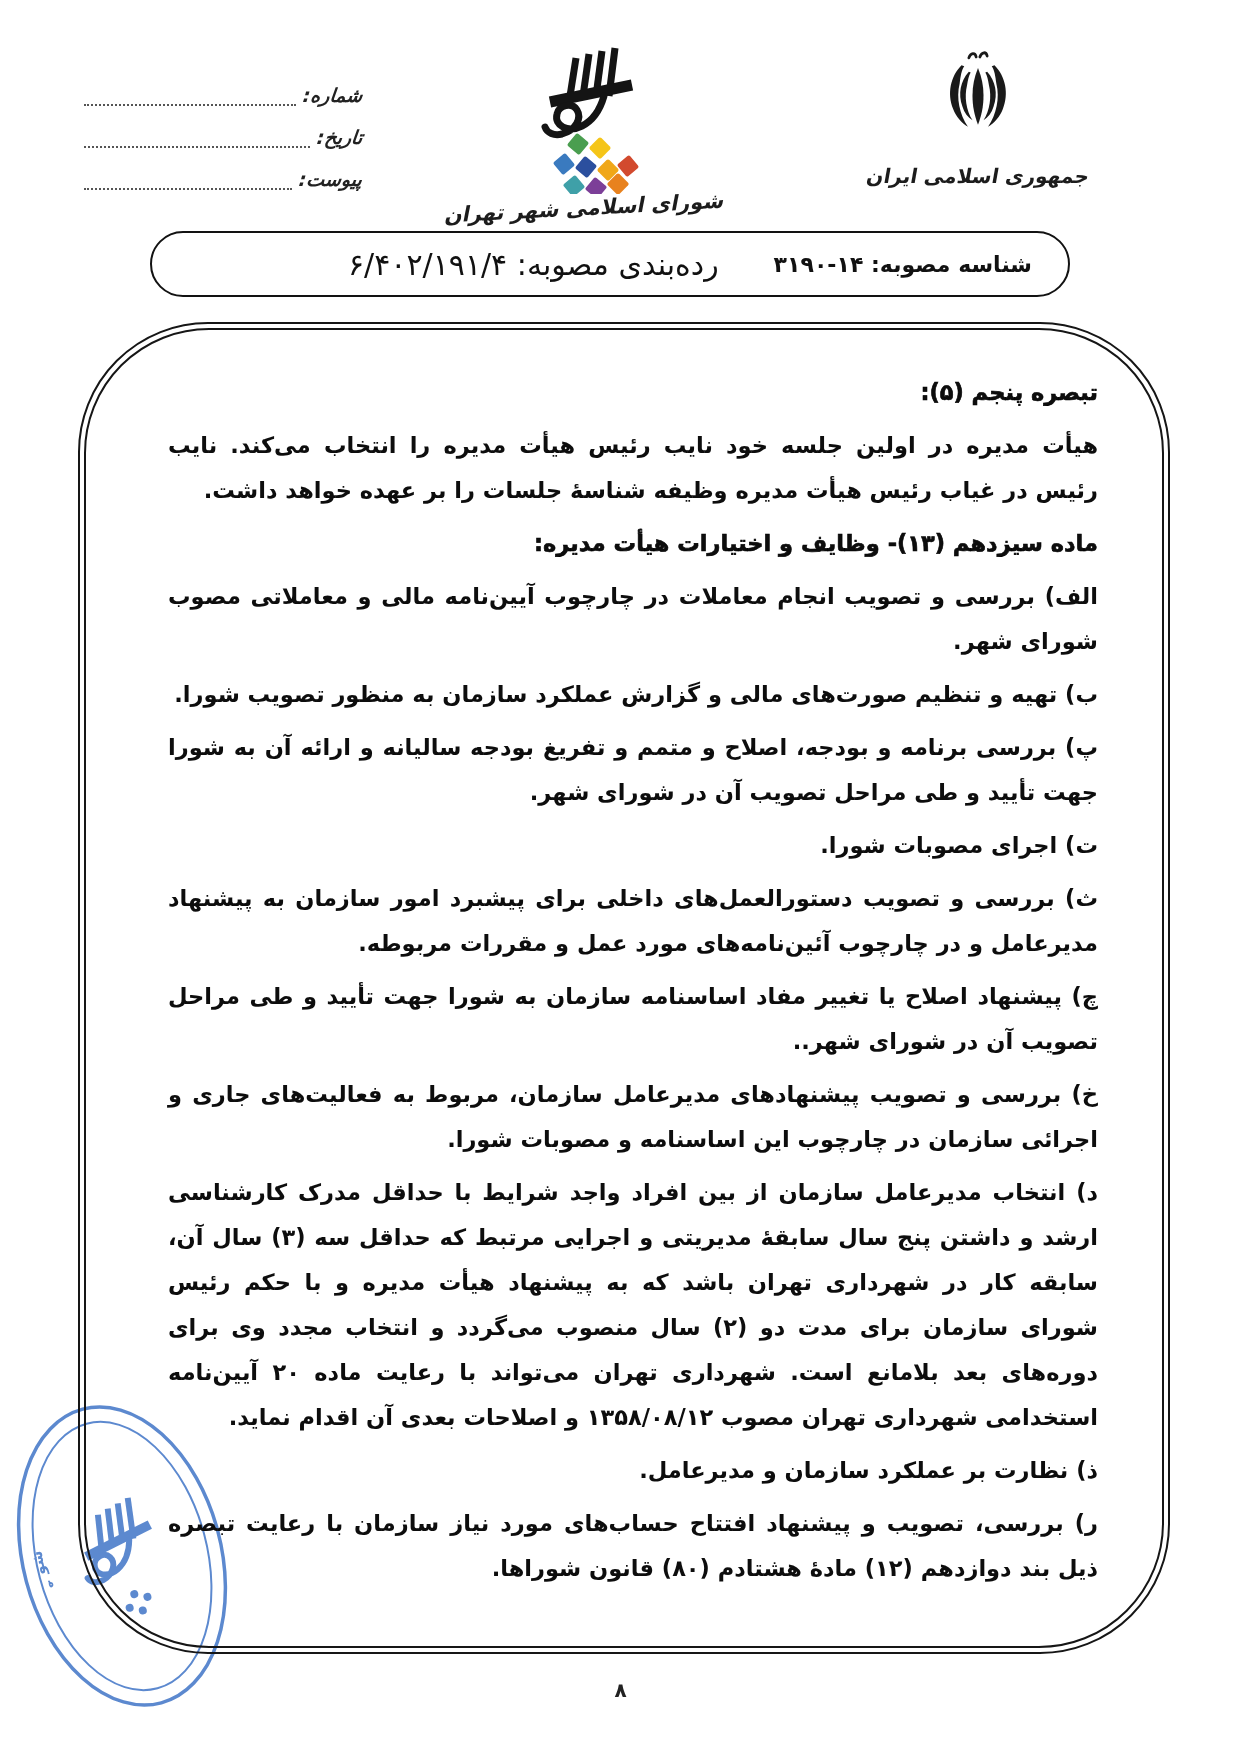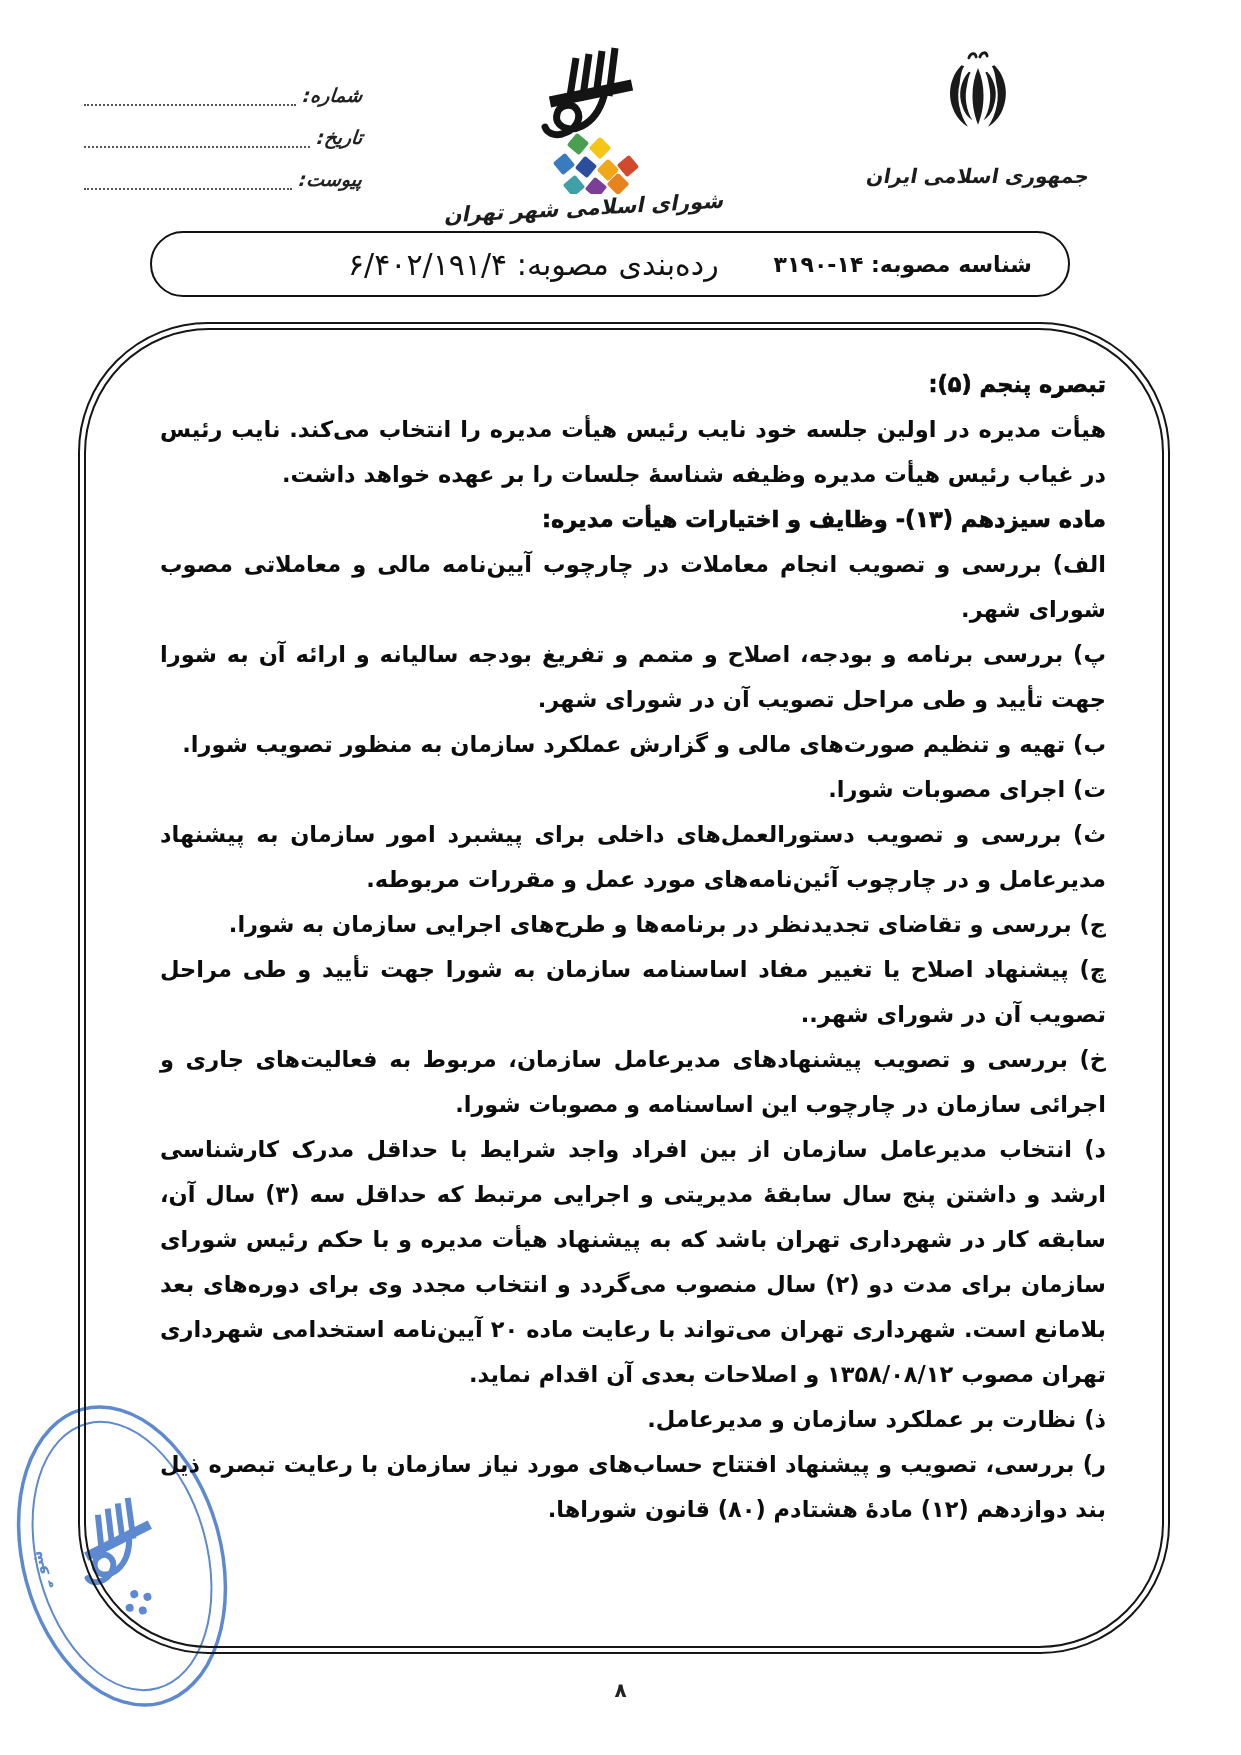--- a/index.html
+++ b/index.html
@@ -31,21 +31,21 @@
   .ref-class{position:absolute;left:196px;top:50%;transform:translateY(-50%);
           direction:rtl;font-size:30px;font-weight:normal;white-space:nowrap;}
   
   .frame-outer{position:absolute;left:78px;top:322px;width:1088px;height:1328px;
                border:2.2px solid #161616;border-radius:130px;z-index:2;}
   .frame-inner{position:absolute;inset:4px;border:2.2px solid #161616;border-radius:125px;}
   
   .body-text{position:absolute;left:160px;top:362px;width:946px;z-index:3;
              direction:rtl;text-align:justify;font-size:22.5px;line-height:45px;
              font-weight:bold;color:#0d0d0d;}
-  .body-text p{margin:0;padding:0;}
+  .body-text p{margin:8px;padding:0;}
   .body-text p.heading{-webkit-text-stroke:0.6px #000;}
   
   .stamp{position:absolute;left:4px;top:1378px;z-index:1;opacity:0.92;}
   
   .page-number{position:absolute;left:0;top:1678px;width:1241px;text-align:center;
                font-size:20px;font-weight:bold;color:#222;}
 </style>
 </head>
 <body>
 
@@ -115,25 +115,24 @@
 
   <div class="frame-outer">
     <div class="frame-inner"></div>
   </div>
 
   <div class="body-text">
       <p class="para heading">تبصره پنجم (۵):</p>
       <p class="para text">هیأت مدیره در اولین جلسه خود نایب رئیس هیأت مدیره را انتخاب می‌کند. نایب رئیس در غیاب رئیس هیأت مدیره وظیفه شناسهٔ جلسات را بر عهده خواهد داشت.</p>
       <p class="para heading">ماده سیزدهم (۱۳)- وظایف و اختیارات هیأت مدیره:</p>
       <p class="para text">الف) بررسی و تصویب انجام معاملات در چارچوب آیین‌نامه مالی و معاملاتی مصوب شورای شهر.</p>
+      <p class="para text">ب) تهیه و تنظیم صورت‌های مالی و گزارش عملکرد سازمان به منظور تصویب شورا.</p>
       <p class="para text">پ) بررسی برنامه و بودجه، اصلاح و متمم و تفریغ بودجه سالیانه و ارائه آن به شورا جهت تأیید و طی مراحل تصویب آن در شورای شهر.</p>
-      <p class="para text">ب) تهیه و تنظیم صورت‌های مالی و گزارش عملکرد سازمان به منظور تصویب شورا.</p>
       <p class="para text">ت) اجرای مصوبات شورا.</p>
       <p class="para text">ث) بررسی و تصویب دستورالعمل‌های داخلی برای پیشبرد امور سازمان به پیشنهاد مدیرعامل و در چارچوب آئین‌نامه‌های مورد عمل و مقررات مربوطه.</p>
-      <p class="para text">ج) بررسی و تقاضای تجدیدنظر در برنامه‌ها و طرح‌های اجرایی سازمان به شورا.</p>
       <p class="para text">چ) پیشنهاد اصلاح یا تغییر مفاد اساسنامه سازمان به شورا جهت تأیید و طی مراحل تصویب آن در شورای شهر..</p>
       <p class="para text">خ) بررسی و تصویب پیشنهادهای مدیرعامل سازمان، مربوط به فعالیت‌های جاری و اجرائی سازمان در چارچوب این اساسنامه و مصوبات شورا.</p>
       <p class="para text">د) انتخاب مدیرعامل سازمان از بین افراد واجد شرایط با حداقل مدرک کارشناسی ارشد و داشتن پنج سال سابقهٔ مدیریتی و اجرایی مرتبط که حداقل سه (۳) سال آن، سابقه کار در شهرداری تهران باشد که به پیشنهاد هیأت مدیره و با حکم رئیس شورای سازمان برای مدت دو (۲) سال منصوب می‌گردد و انتخاب مجدد وی برای دوره‌های بعد بلامانع است. شهرداری تهران می‌تواند با رعایت ماده ۲۰ آیین‌نامه استخدامی شهرداری تهران مصوب ۱۳۵۸/۰۸/۱۲ و اصلاحات بعدی آن اقدام نماید.</p>
       <p class="para text">ذ) نظارت بر عملکرد سازمان و مدیرعامل.</p>
       <p class="para text">ر) بررسی، تصویب و پیشنهاد افتتاح حساب‌های مورد نیاز سازمان با رعایت تبصره ذیل بند دوازدهم (۱۲) مادهٔ هشتادم (۸۰) قانون شوراها.</p>
     </div>
 
   <svg class="stamp" width="240" height="360" viewBox="0 0 240 360" style="color:#4f7fcb;">
     <g transform="rotate(-15 118 178)">
       <ellipse cx="118" cy="178" rx="99" ry="152" fill="none" stroke="currentColor" stroke-width="3.5"></ellipse>

